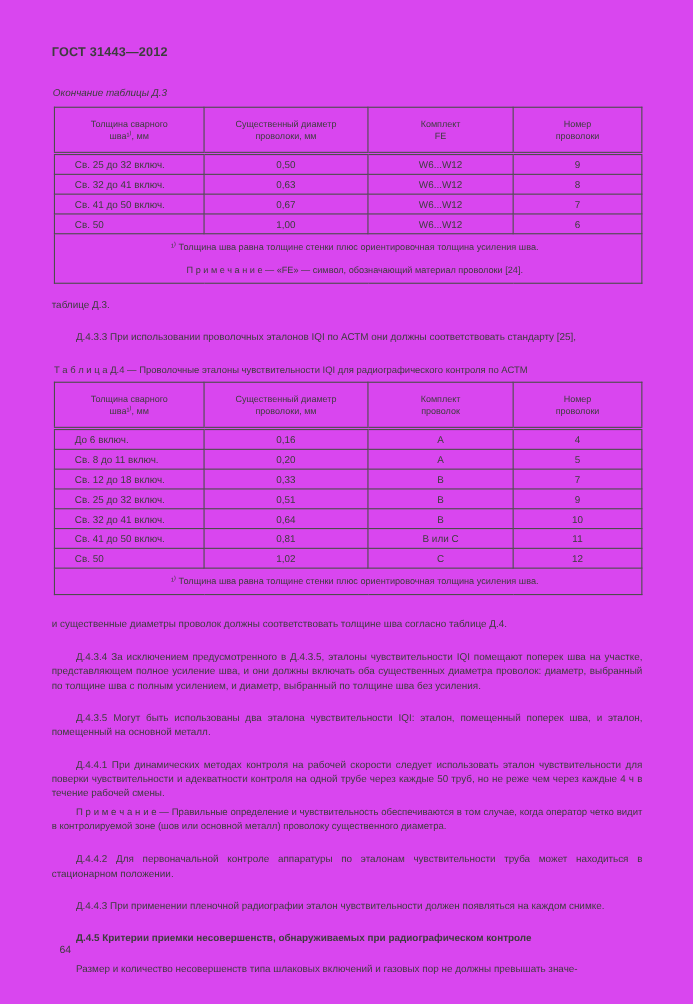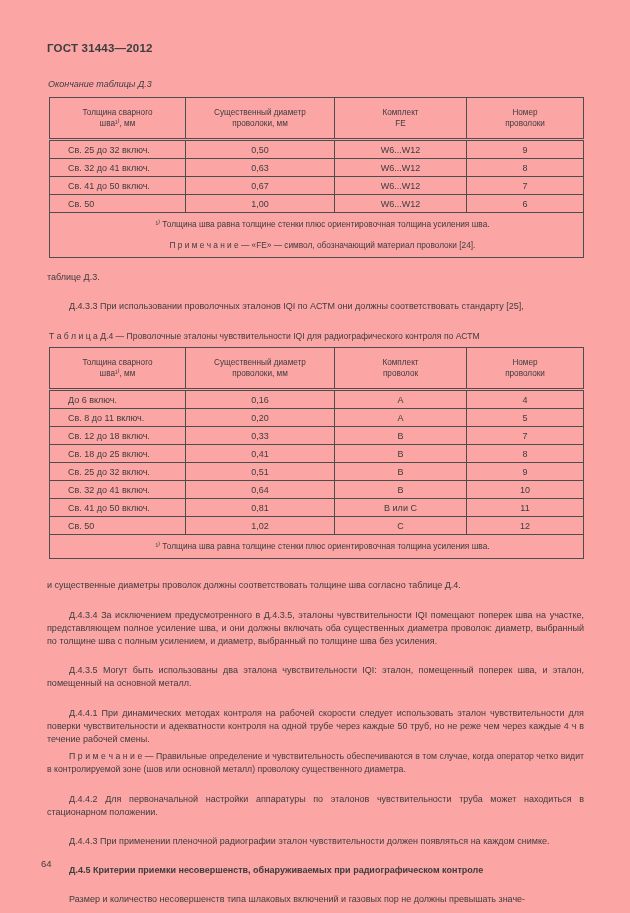--- a/index.html
+++ b/index.html
@@ -1,18 +1,18 @@
 <!DOCTYPE html>
 <html><head>
 <meta charset="utf-8">
 <style>
   html, body { margin: 0; padding: 0; background: #e8e8e8; }
   .page {
     width: 630px; height: 913px; box-sizing: border-box;
-    background: #fca5a5; position: relative; overflow: hidden;
+    background: #d946ef; position: relative; overflow: hidden;
     padding: 42px 46px 0 47px;
     font-family: "Liberation Sans", sans-serif;
     color: #3d3d3d;
   }
   .doc-title { font-weight: bold; font-size: 11.5px; letter-spacing: .2px; margin-bottom: 25px; }
   .tbl-cont-caption { font-style: italic; font-size: 9px; margin: 0 0 8px 1px; }
   .tbl-caption { font-size: 8.6px; margin: 18px 0 6px 2px; }
 
   table.tbl { border-collapse: collapse; table-layout: fixed; width: 534px; margin-left: 2px; }
   .tbl th, .tbl td { border: 1px solid #4d4d4d; }
@@ -26,21 +26,21 @@
   .tbl td.fnrow { text-align: center; padding: 0; height: auto; }
   .fn { font-size: 8.3px; line-height: 11px; margin: 6px 10px 6px 22px; }
   .fnrow .fn + .fn { margin-top: 10px; }
 
   .para { font-size: 9px; line-height: 13.2px; text-align: justify; margin: 0; }
   .indent { text-indent: 22px; margin-top: 16px; }
   .b { font-weight: bold; }
   .mt12 { margin-top: 13px; }
   .body-start { margin-top: 20px; }
   .note-para { margin: 4px 0; font-size: 8.7px; }
-  .page-num { position: absolute; left: 41px; bottom: 44px; font-size: 9.5px; }
+  .page-num { position: absolute; left: 54px; bottom: 44px; font-size: 9.5px; }
 </style>
 </head>
 <body>
 
 <div class="page">
 
   <div class="doc-title">ГОСТ 31443—2012</div>
 
   <div class="tbl-cont-caption">Окончание таблицы Д.3</div>
 
@@ -134,26 +134,20 @@
         <td>А</td>
         <td>5</td>
       </tr>
       <tr>
         <td class="c1">Св. 12 до 18 включ.</td>
         <td>0,33</td>
         <td>В</td>
         <td>7</td>
       </tr>
       <tr>
-        <td class="c1">Св. 18 до 25 включ.</td>
-        <td>0,41</td>
-        <td>В</td>
-        <td>8</td>
-      </tr>
-      <tr>
         <td class="c1">Св. 25 до 32 включ.</td>
         <td>0,51</td>
         <td>В</td>
         <td>9</td>
       </tr>
       <tr>
         <td class="c1">Св. 32 до 41 включ.</td>
         <td>0,64</td>
         <td>В</td>
         <td>10</td>
@@ -176,20 +170,20 @@
         </td>
       </tr>
     </tbody>
   </table>
 
   <p class="para body-start">и существенные диаметры проволок должны соответствовать толщине шва согласно таблице Д.4.</p>
   <p class="para indent">Д.4.3.4 За исключением предусмотренного в Д.4.3.5, эталоны чувствительности IQI помещают поперек шва на участке, представляющем полное усиление шва, и они должны включать оба существенных диаметра проволок: диаметр, выбранный по толщине шва с полным усилением, и диаметр, выбранный по толщине шва без усиления.</p>
   <p class="para indent">Д.4.3.5 Могут быть использованы два эталона чувствительности IQI: эталон, помещенный поперек шва, и эталон, помещенный на основной металл.</p>
   <p class="para indent">Д.4.4.1 При динамических методах контроля на рабочей скорости следует использовать эталон чувствительности для поверки чувствительности и адекватности контроля на одной трубе через каждые 50 труб, но не реже чем через каждые 4 ч в течение рабочей смены.</p>
   <p class="para indent note-para">П р и м е ч а н и е — Правильные определение и чувствительность обеспечиваются в том случае, когда оператор четко видит в контролируемой зоне (шов или основной металл) проволоку существенного диаметра.</p>
-  <p class="para indent">Д.4.4.2 Для первоначальной настройки аппаратуры по эталонов чувствительности труба может находиться в стационарном положении.</p>
+  <p class="para indent">Д.4.4.2 Для первоначальной контроле аппаратуры по эталонам чувствительности труба может находиться в стационарном положении.</p>
   <p class="para indent">Д.4.4.3 При применении пленочной радиографии эталон чувствительности должен появляться на каждом снимке.</p>
   <p class="para indent b">Д.4.5 Критерии приемки несовершенств, обнаруживаемых при радиографическом контроле</p>
   <p class="para indent">Размер и количество несовершенств типа шлаковых включений и газовых пор не должны превышать значе-</p>
 
   <div class="page-num">64</div>
 
 </div>
 
 </body></html>

